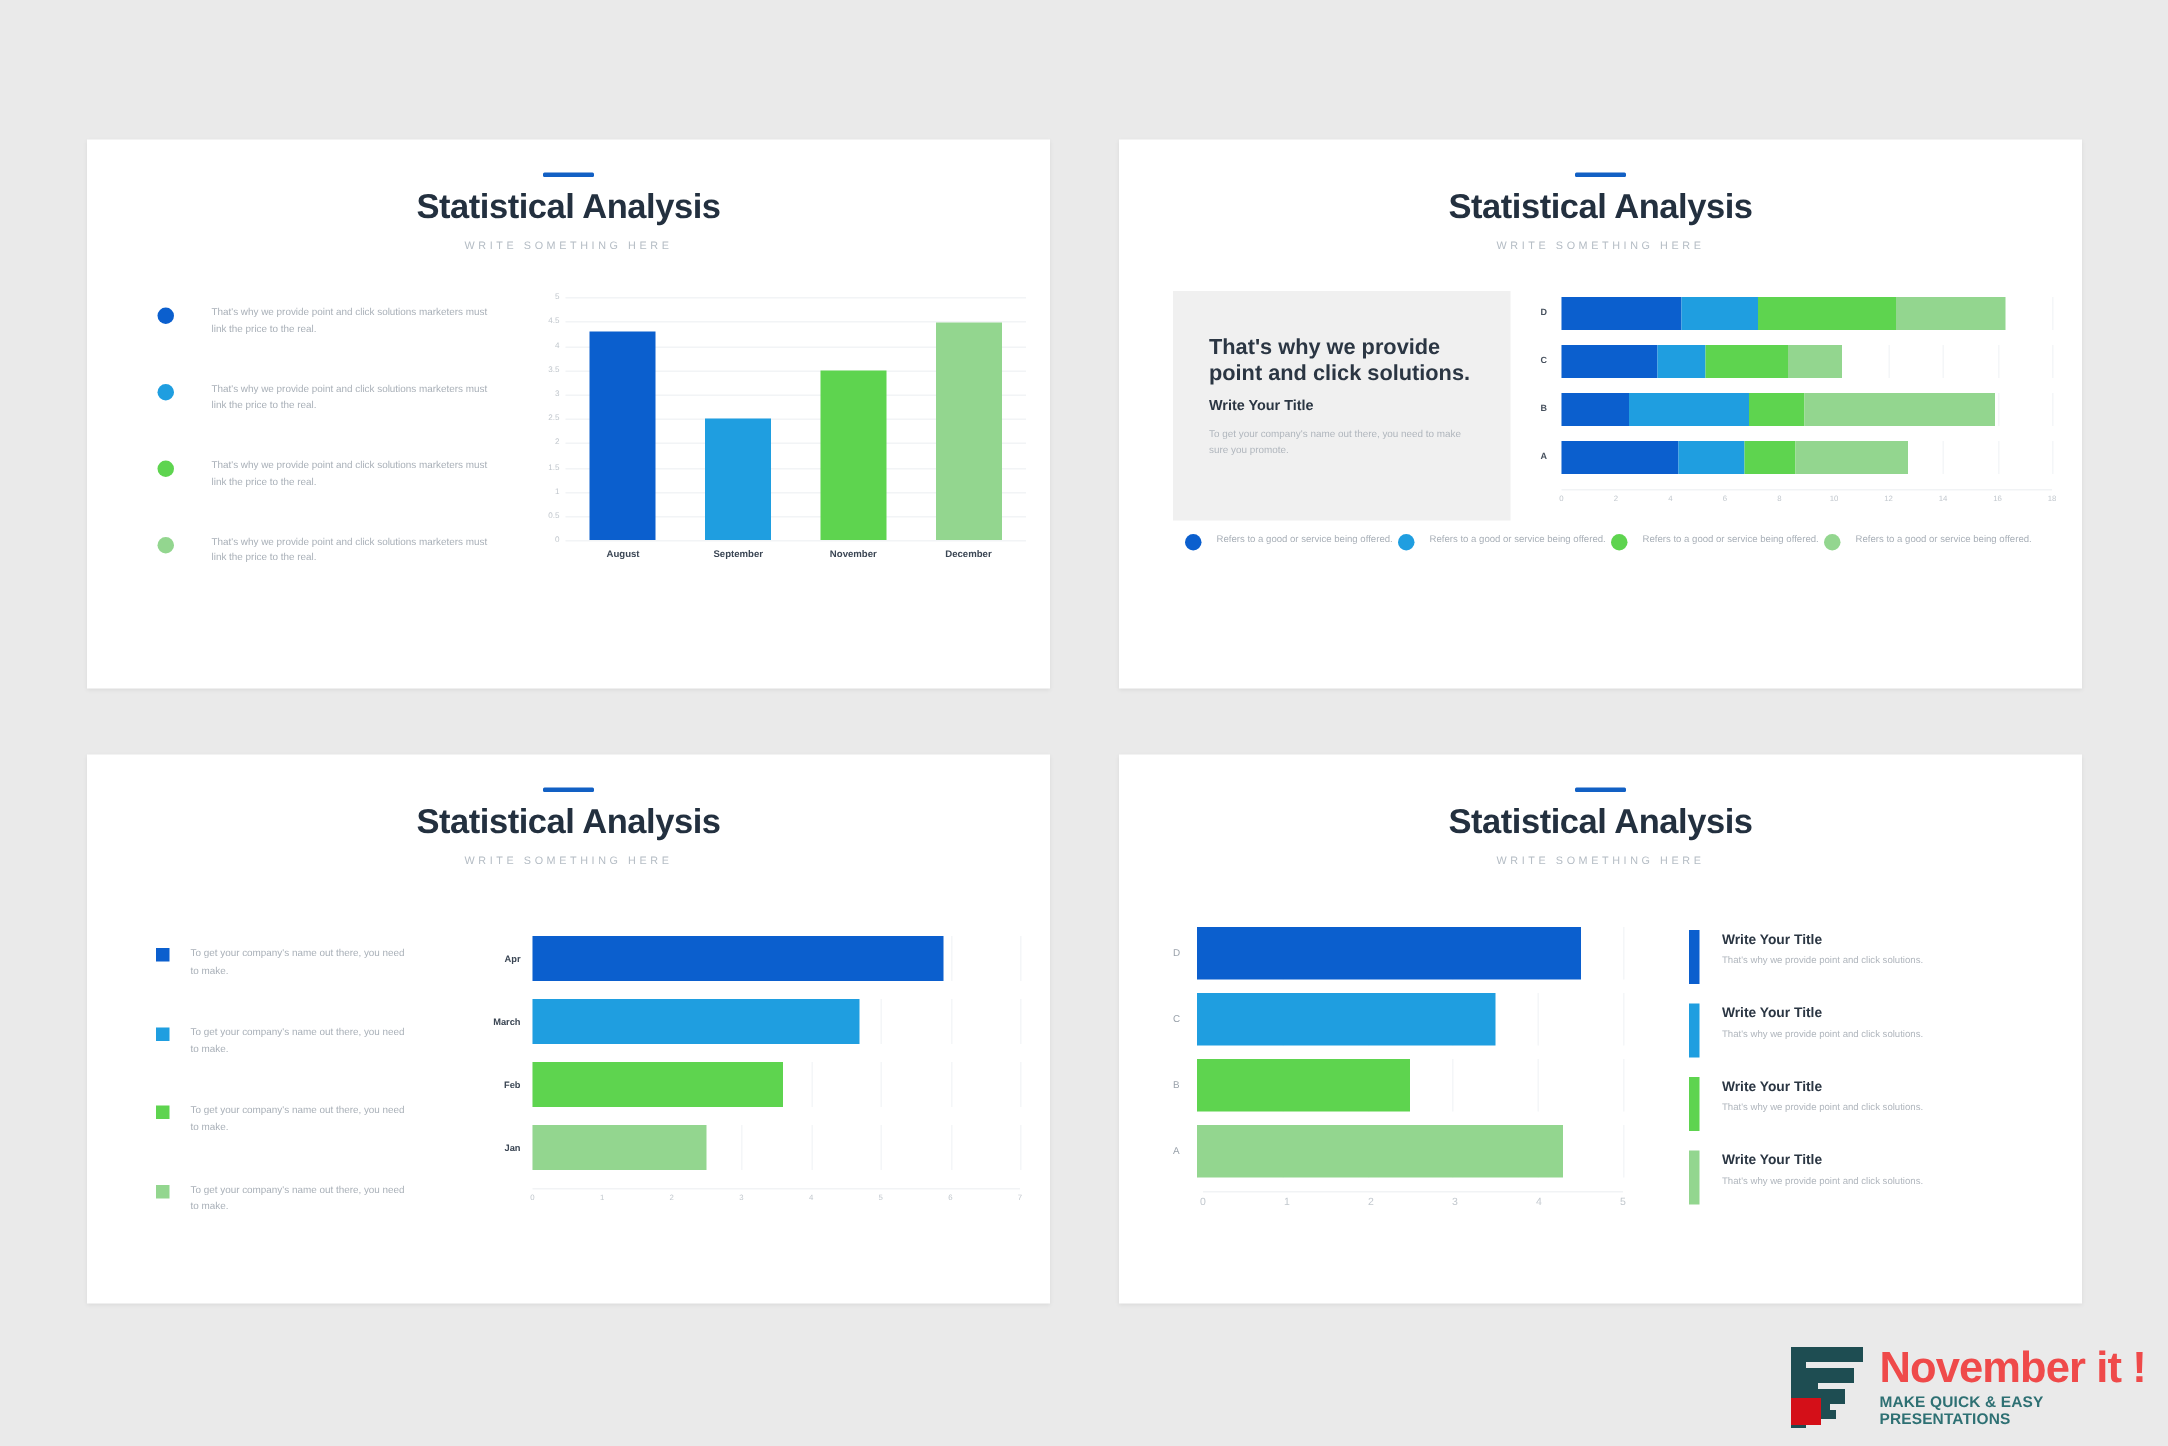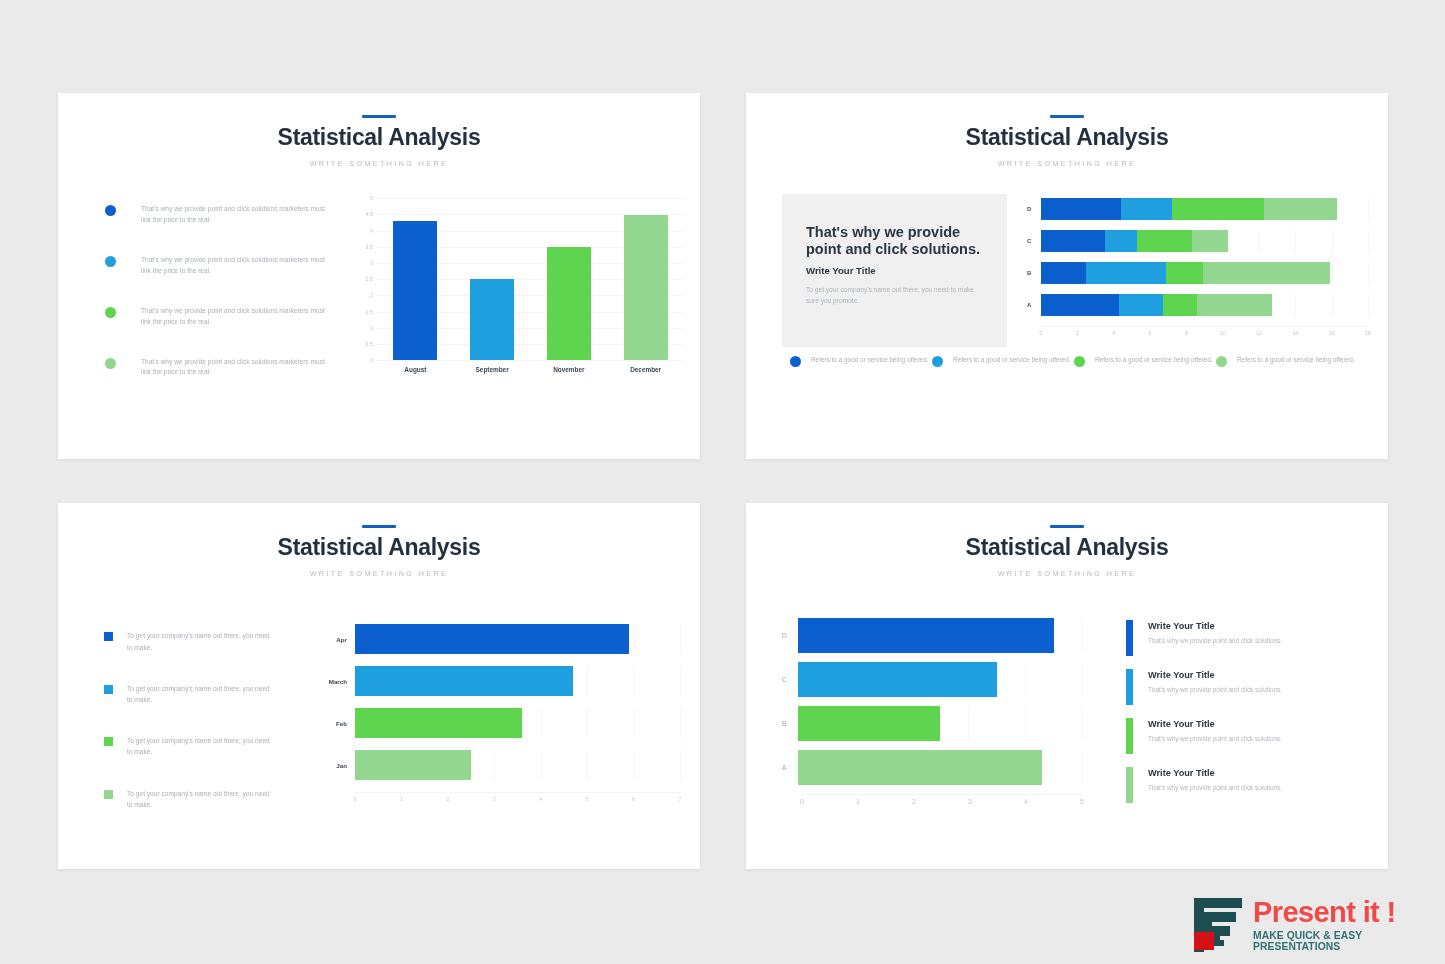--- a/index.html
+++ b/index.html
@@ -548,16 +548,16 @@
     <svg width="52" height="58" viewBox="0 0 52 58">
       <path d="M2 2 H50 V12 H12 V56 H2 Z" fill="#1e4d52"></path>
       <path d="M2 16 H44 V26 H20 V56 H10 V16 Z" fill="#1e4d52" opacity="0"></path>
       <path d="M10 16 H44 V26 H20 V50 H10 Z" fill="#1e4d52"></path>
       <path d="M18 30 H38 V40 H28 V50 H18 Z" fill="#1e4d52"></path>
       <rect x="2" y="36" width="20" height="18" fill="#d40f18"></rect>
       <path d="M26 44 H32 V50 H26 Z" fill="#1e4d52"></path>
     </svg>
   </div>
   <div class="logo-txt">
-    <div class="logo-main">Present it !</div>
+    <div class="logo-main">November it !</div>
     <div class="logo-sub">MAKE QUICK &amp; EASY PRESENTATIONS</div>
   </div>
 </div>
 
 </body></html>

